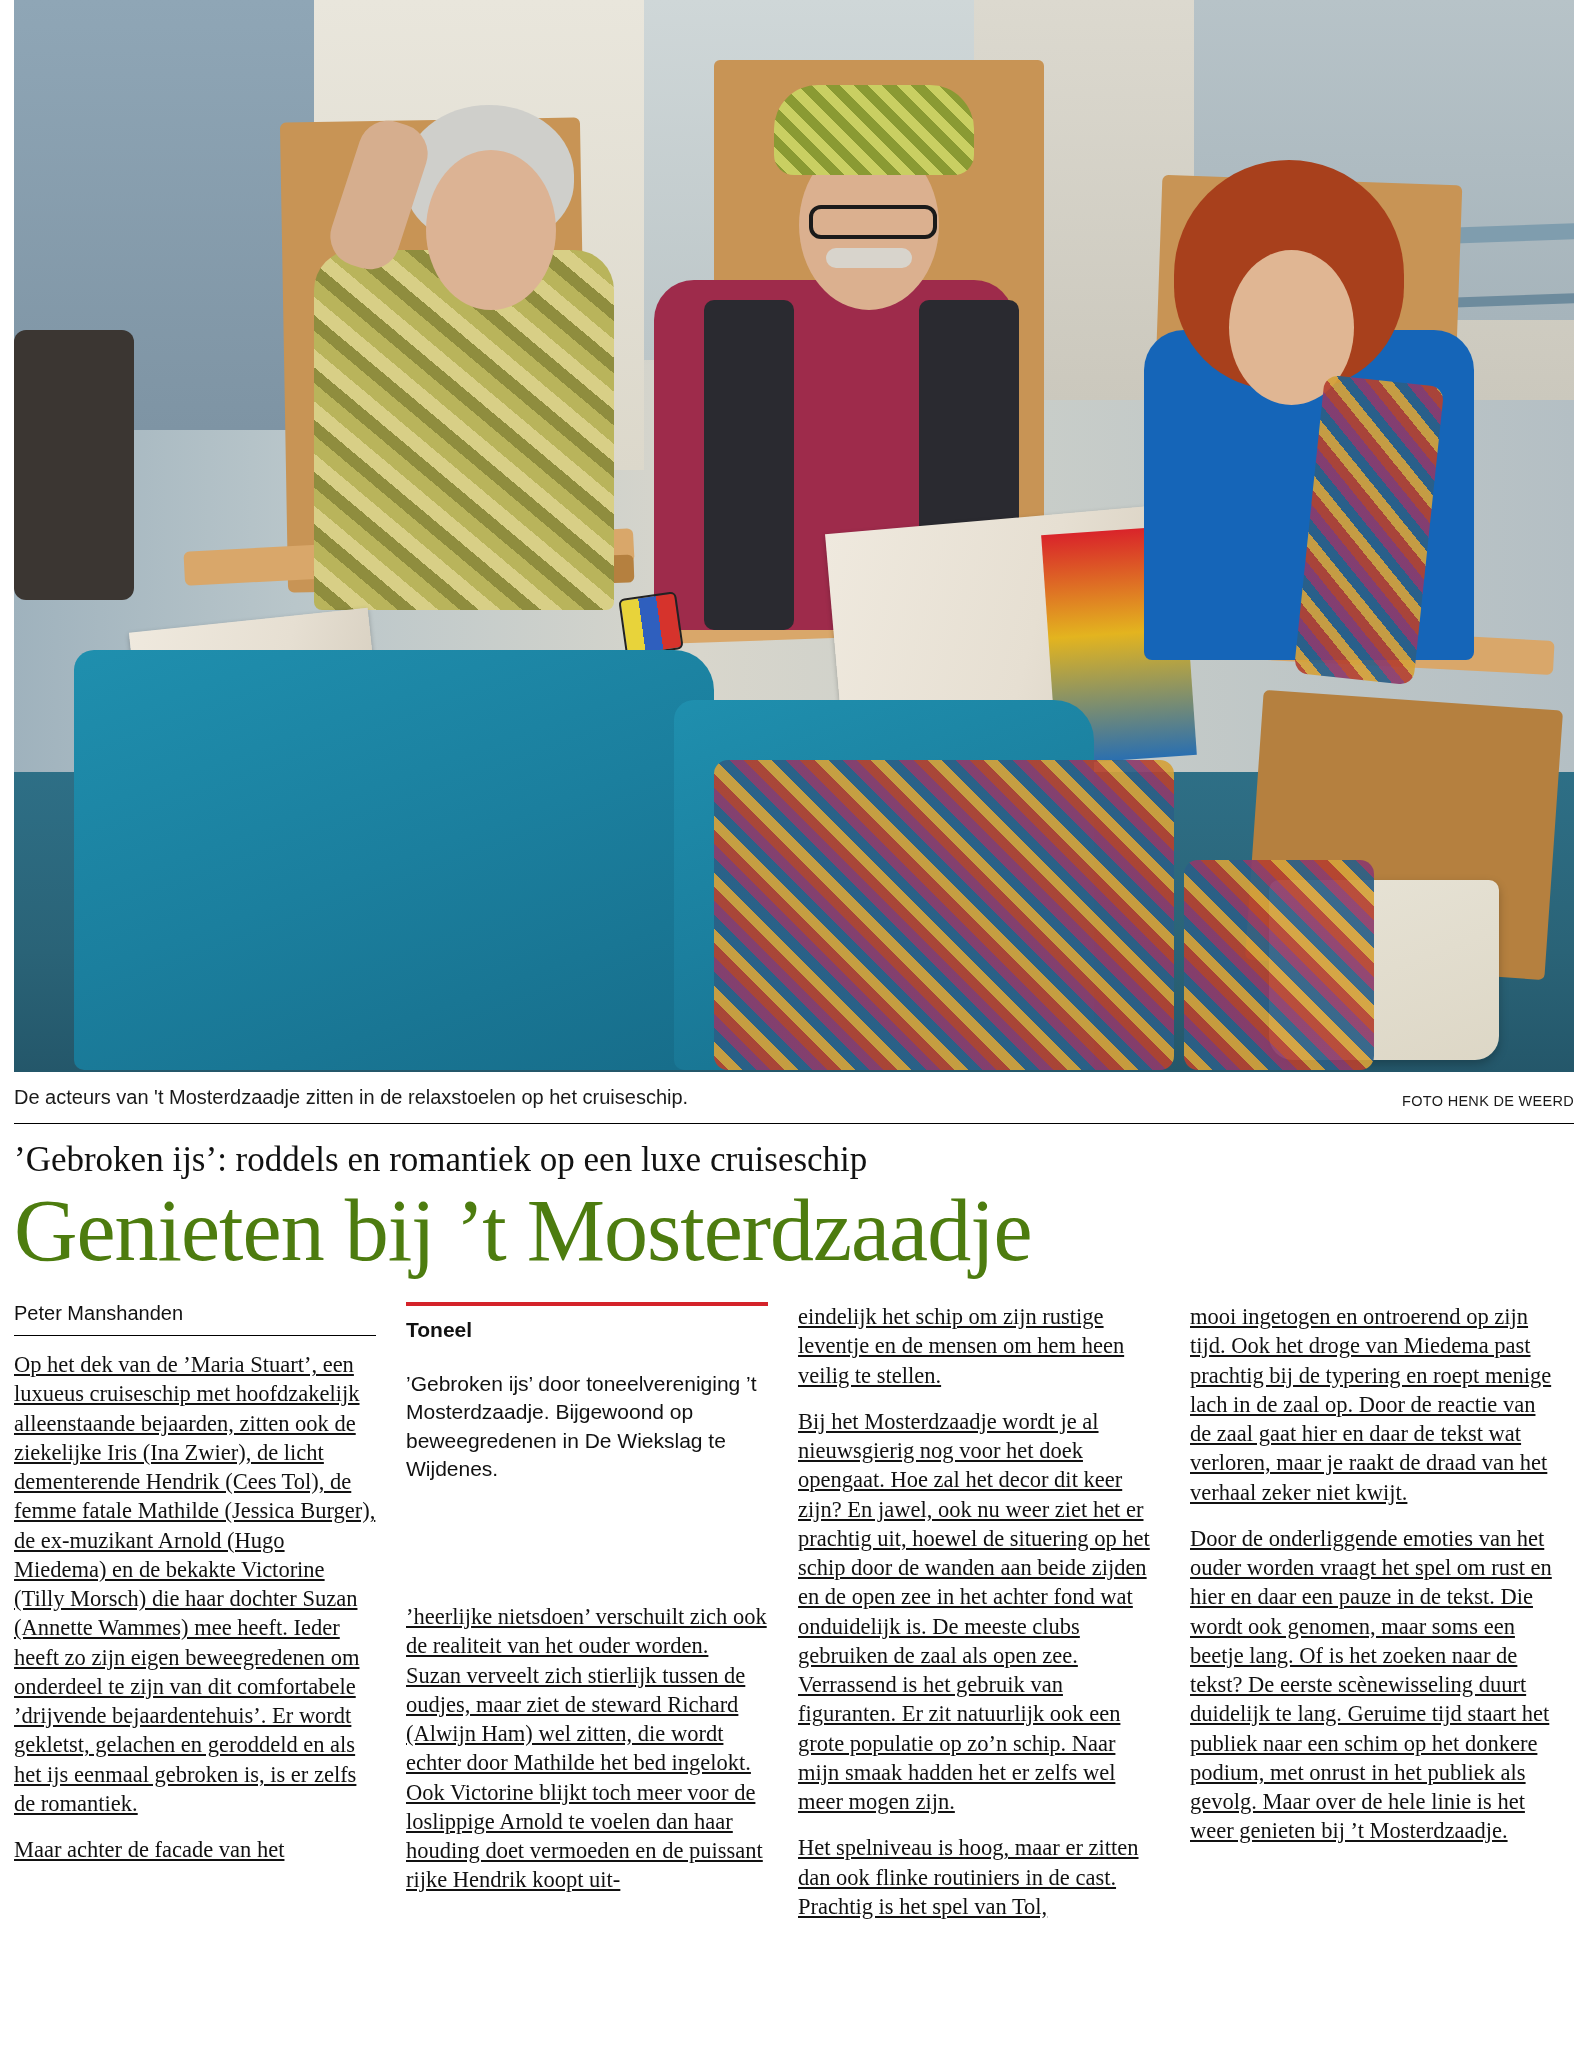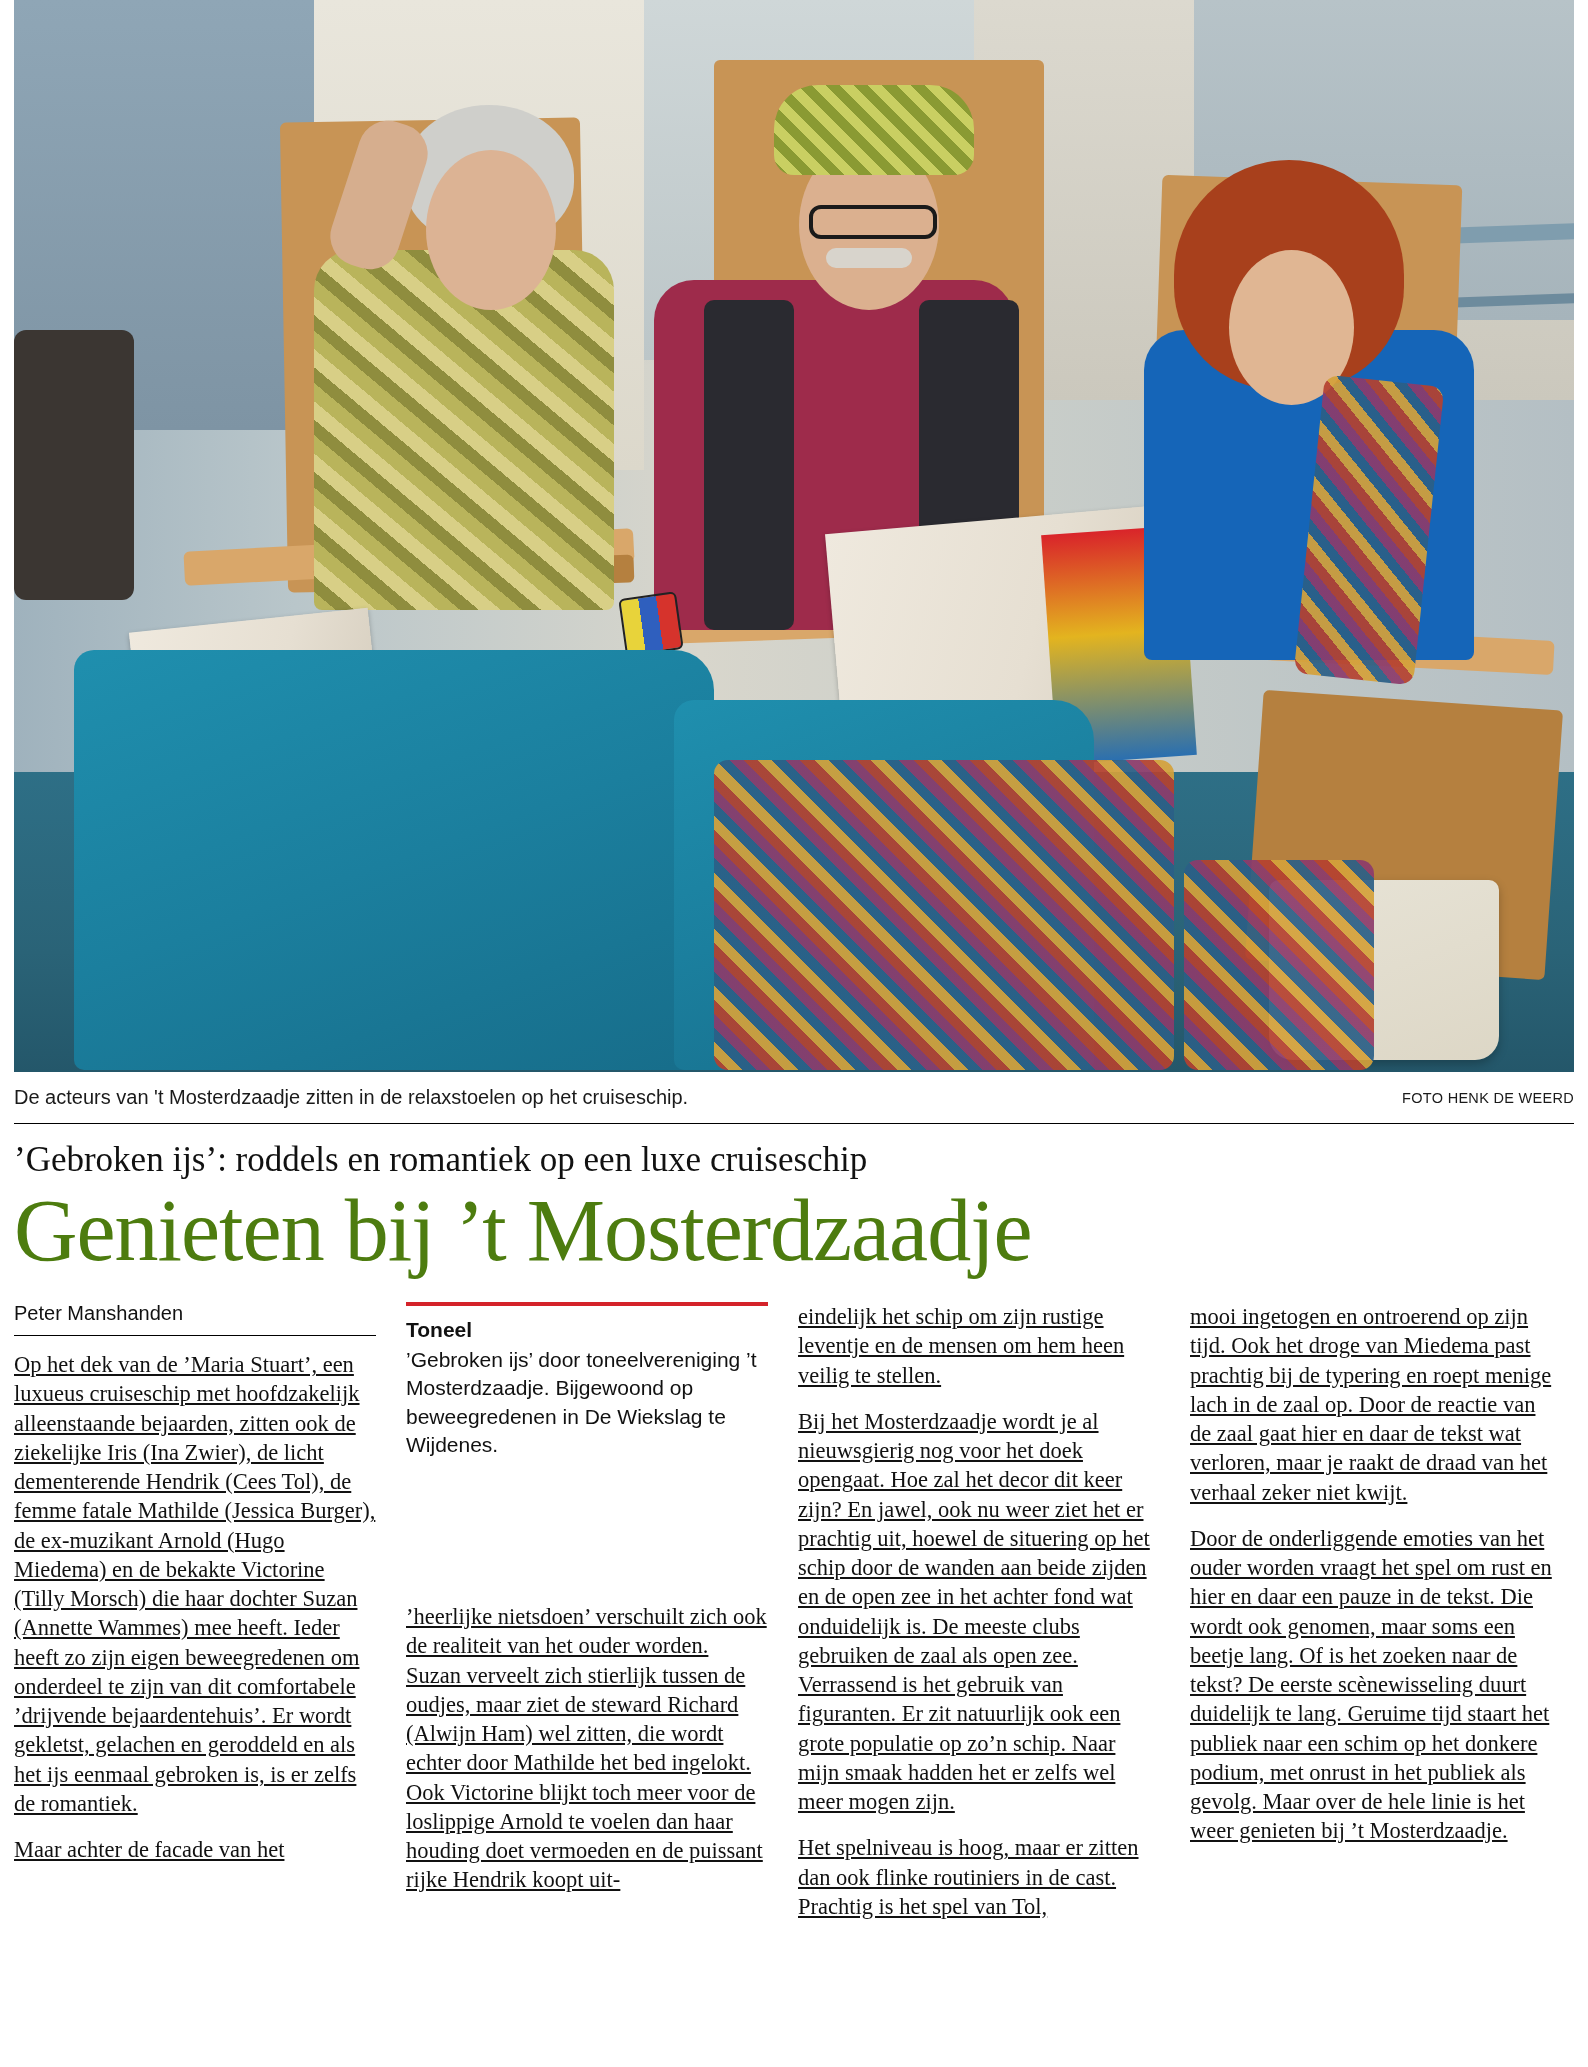--- a/index.html
+++ b/index.html
@@ -116,21 +116,21 @@
     background:
       linear-gradient(90deg,#e8d33a 0 33%, #2f5fbe 33% 66%, #d6332c 66% 100%);
     border: 2px solid #222;
     border-radius: 6px;
     transform: rotate(-8deg);
   }
 
   
   .caption-row {
     display: flex;
-    align-items: center;
+    align-items: flex-end;
     justify-content: space-between;
     margin-top: 14px;
     padding-bottom: 10px;
   }
   .caption {
     font-family: "Liberation Sans", sans-serif;
     font-size: 20px;
     color: #1a1a1a;
   }
   .credit {
@@ -192,21 +192,21 @@
   .body p + p { margin-top: 17px; }
 
   .redline {
     border-top: 4px solid #d4232a;
     margin-bottom: 12px;
   }
   .infobox-title {
     font-family: "Liberation Sans", sans-serif;
     font-weight: bold;
     font-size: 21px;
-    margin-bottom: 4px;
+    margin-bottom: 28px;
   }
   .infobox-text {
     font-family: "Liberation Sans", sans-serif;
     font-size: 21px;
     line-height: 1.35;
   }
   .col-spacer { height: 150px; }
 </style>
 </head>
 <body>

